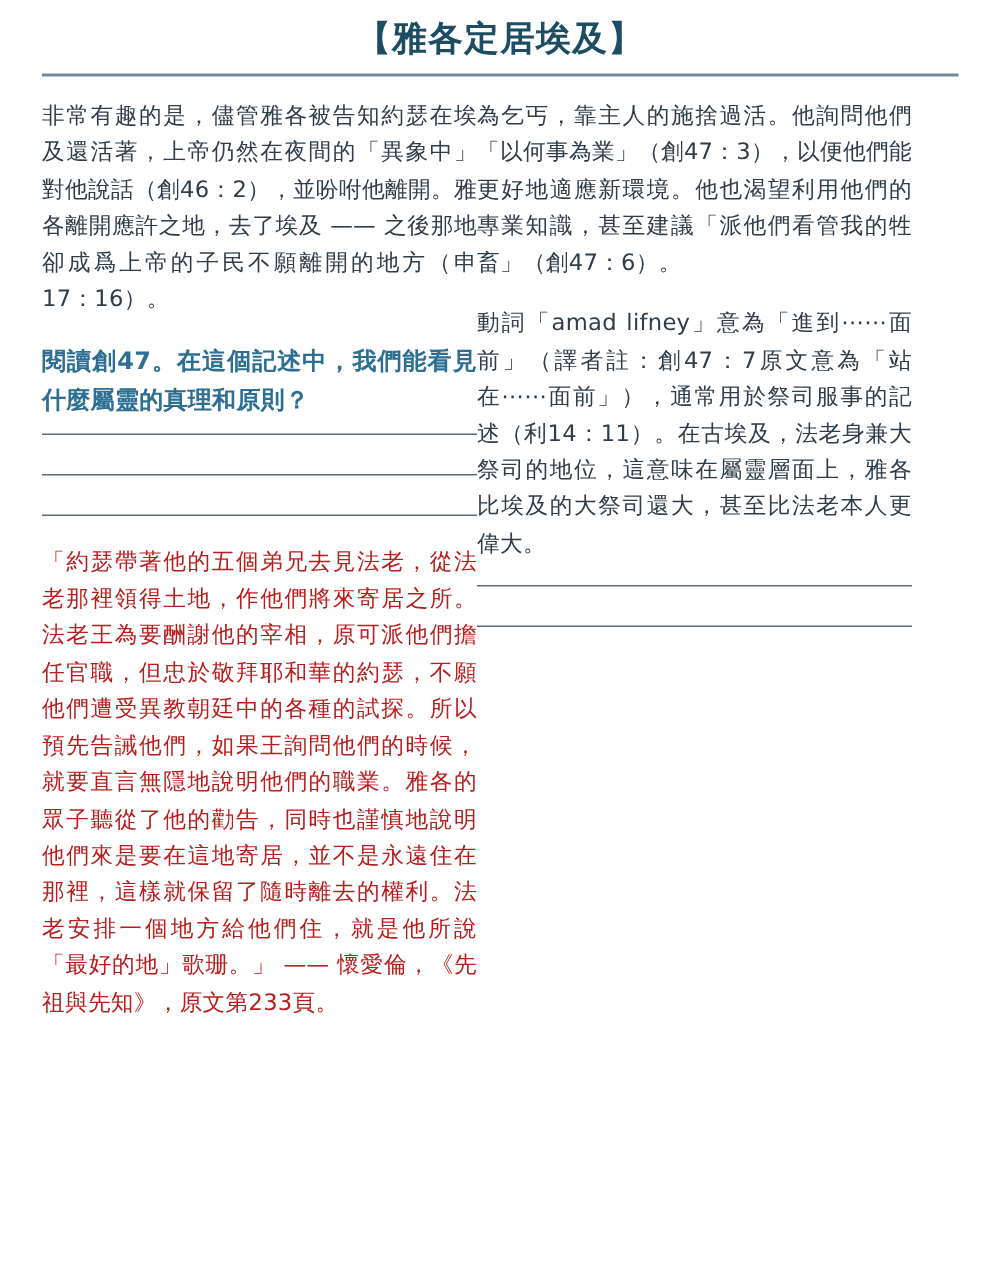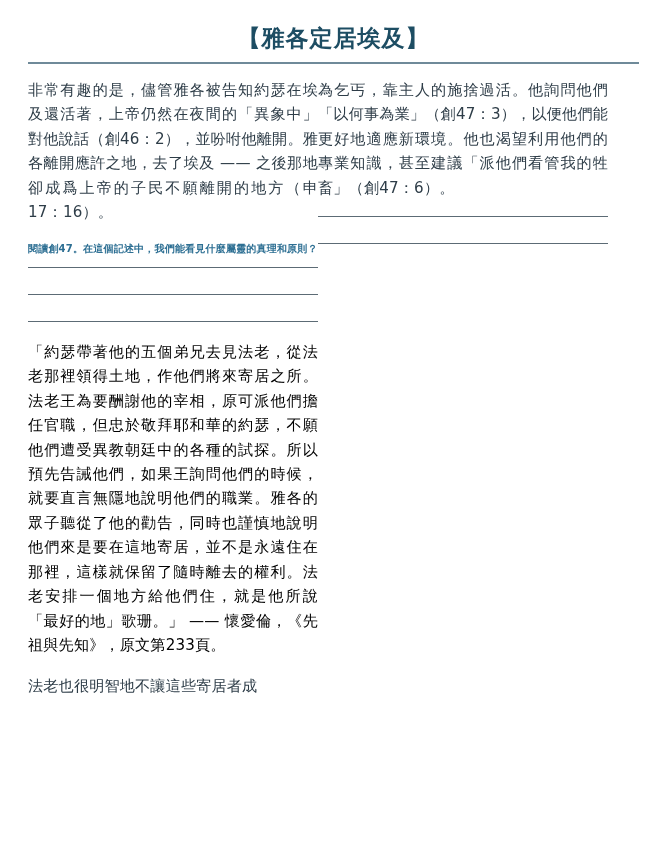--- a/index.html
+++ b/index.html
@@ -12,21 +12,21 @@
     background: #ffffff;
     font-family: "DejaVu Sans", "Liberation Sans", sans-serif;
     color: #2c3b45;
     overflow: hidden;
   }
   .page {
     position: relative;
     width: 667px;
     height: 847px;
     box-sizing: border-box;
-    padding: 13px 28px;
+    padding: 0 28px;
   }
   .title-bar {
     text-align: center;
     padding-top: 10px;
     padding-bottom: 8px;
   }
   .title {
     font-size: 23px;
     font-weight: bold;
     color: #1d4d63;
@@ -48,34 +48,34 @@
   }
   p.body {
     font-size: 15.1px;
     line-height: 1.62;
     margin: 0 0 16px 0;
     text-align: justify;
     color: #2e3d48;
     letter-spacing: 0.2px;
   }
   p.question {
-    font-size: 10px;
+    font-size: 16px;
     line-height: 1.62;
     margin: 0 0 10px 0;
     text-align: justify;
     color: #2d6f93;
     font-weight: bold;
     letter-spacing: 0.2px;
   }
   p.quote {
     font-size: 15.1px;
     line-height: 1.62;
     margin: 0 0 16px 0;
     text-align: justify;
-    color: #000000;
+    color: #b91c1c;
     letter-spacing: 0.2px;
   }
   .answer-lines {
     margin: 4px 0 18px 0;
   }
   .answer-line {
     height: 1px;
     background: #5c6b75;
     margin-bottom: 26px;
   }
@@ -101,27 +101,27 @@
       <p class="question">閱讀創47。在這個記述中，我們能看見什麼屬靈的真理和原則？</p>
 
       <div class="answer-lines">
         <div class="answer-line"></div>
         <div class="answer-line"></div>
         <div class="answer-line"></div>
       </div>
 
       <p class="quote">「約瑟帶著他的五個弟兄去見法老，從法老那裡領得土地，作他們將來寄居之所。法老王為要酬謝他的宰相，原可派他們擔任官職，但忠於敬拜耶和華的約瑟，不願他們遭受異教朝廷中的各種的試探。所以預先告誡他們，如果王詢問他們的時候，就要直言無隱地說明他們的職業。雅各的眾子聽從了他的勸告，同時也謹慎地說明他們來是要在這地寄居，並不是永遠住在那裡，這樣就保留了隨時離去的權利。法老安排一個地方給他們住，就是他所說「最好的地」歌珊。」 —— 懷愛倫，《先祖與先知》，原文第233頁。</p>
 
-      <p class="body">法老也很明智地不讓這些寄居者成</p>
     </div>
 
     <div class="col">
       <p class="body">為乞丐，靠主人的施捨過活。他詢問他們「以何事為業」（創47：3），以便他們能更好地適應新環境。他也渴望利用他們的專業知識，甚至建議「派他們看管我的牲畜」（創47：6）。</p>
 
 
+      <p class="body">動詞「amad lifney」意為「進到⋯⋯面前」（譯者註：創47：7原文意為「站在⋯⋯面前」），通常用於祭司服事的記述（利14：11）。在古埃及，法老身兼大祭司的地位，這意味在屬靈層面上，雅各比埃及的大祭司還大，甚至比法老本人更偉大。</p>
 
 
       <div class="answer-lines">
         <div class="answer-line"></div>
         <div class="answer-line"></div>
       </div>
     </div>
 
   </div>
 </div>

